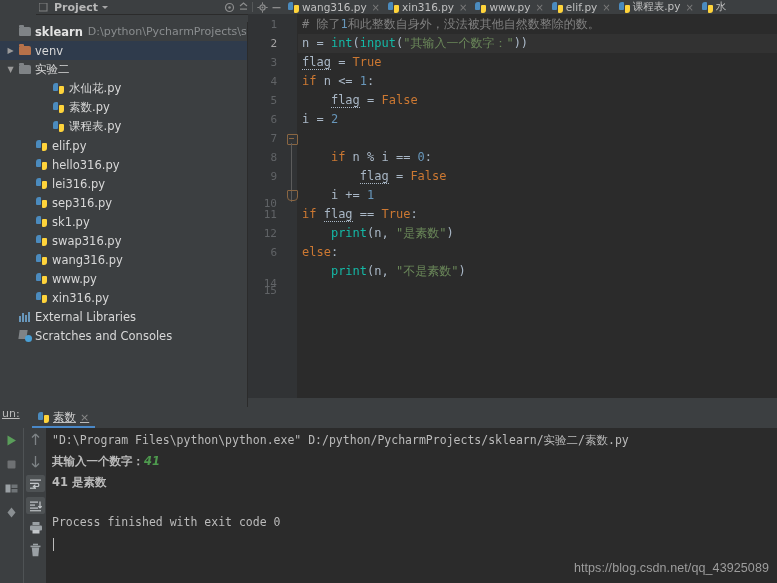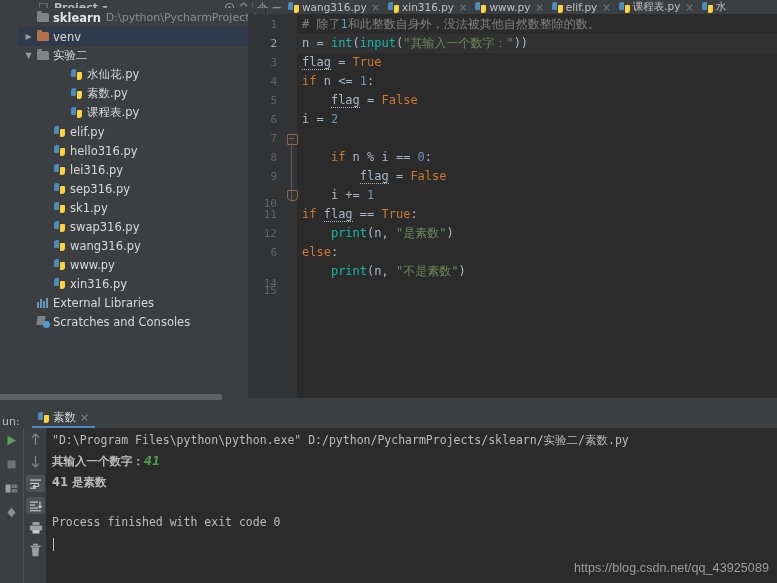--- a/index.html
+++ b/index.html
@@ -74,26 +74,25 @@
   }
   .pyico::before, .pyico::after {
     content: ""; position: absolute; width: 5px; height: 8px;
   }
   .pyico::before { left: 0; top: 0; background: #4b8bbe; border-radius: 3px 1px 1px 1px; }
   .pyico::after { right: 0; bottom: 0; background: #ffd43b; border-radius: 1px 1px 3px 1px; }
 
   
   #project-panel {
     position: absolute;
-    left: 0; top: 8px;
+    left: 0; top: 22px;
     width: 247px; height: 393px;
     background: #3c3f41;
     overflow: hidden;
     border-right: 1px solid #2b2b2b;
-    padding-left: 18px;
   }
   .trow {
     height: 19px;
     display: flex; align-items: center;
     white-space: nowrap;
     font-size: 11.5px;
     color: #d5d5d5;
     padding-right: 4px;
   }
   .trow.sel { background: #2f3b4c; }
@@ -201,21 +200,21 @@
 
   
   #run-panel {
     position: absolute;
     left: 0; top: 407px; width: 777px; height: 176px;
     background: #3c3f41;
   }
   #run-header {
     position: absolute; left: 0; top: 0; width: 752px; height: 21px;
     background: #3c3f41;
-    display: flex; align-items: flex-end;
+    display: flex; align-items: flex-start; text-decoration: underline;
   }
   #run-label {
     font-size: 11px; color: #bbbbbb; margin-left: 2px; width: 30px;
   }
   #run-tab {
     display: flex; align-items: center; gap: 4px;
     height: 21px; padding: 0 6px;
     position: relative;
   }
   #run-tab .lbl { font-size: 11.5px; color: #d6d6d6; }

